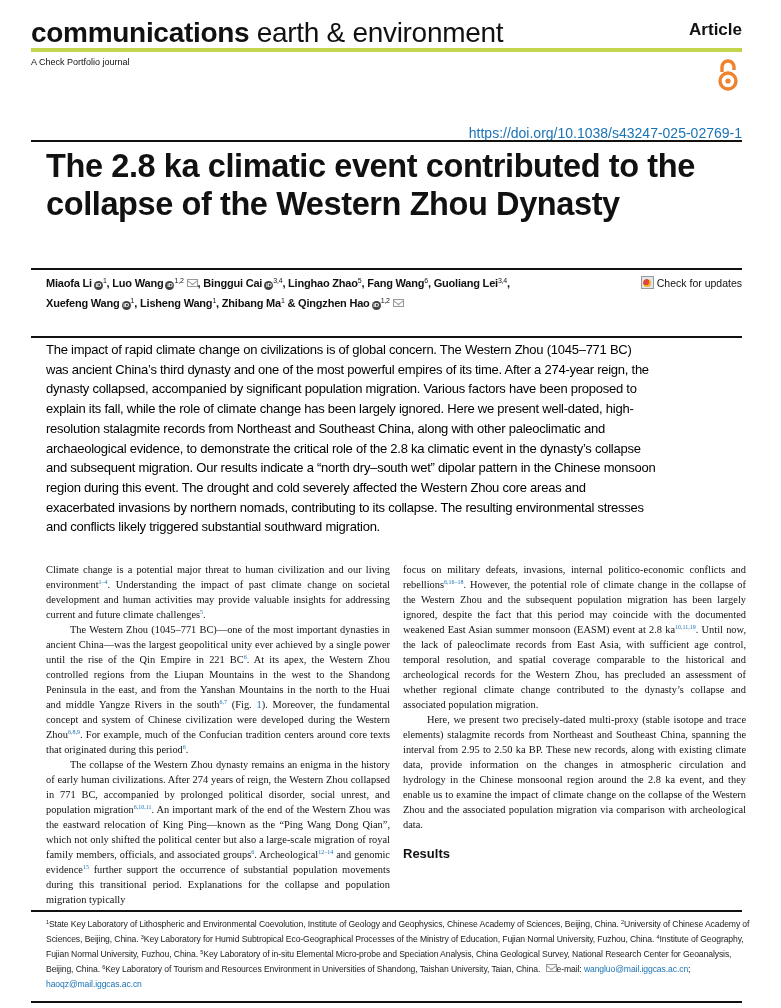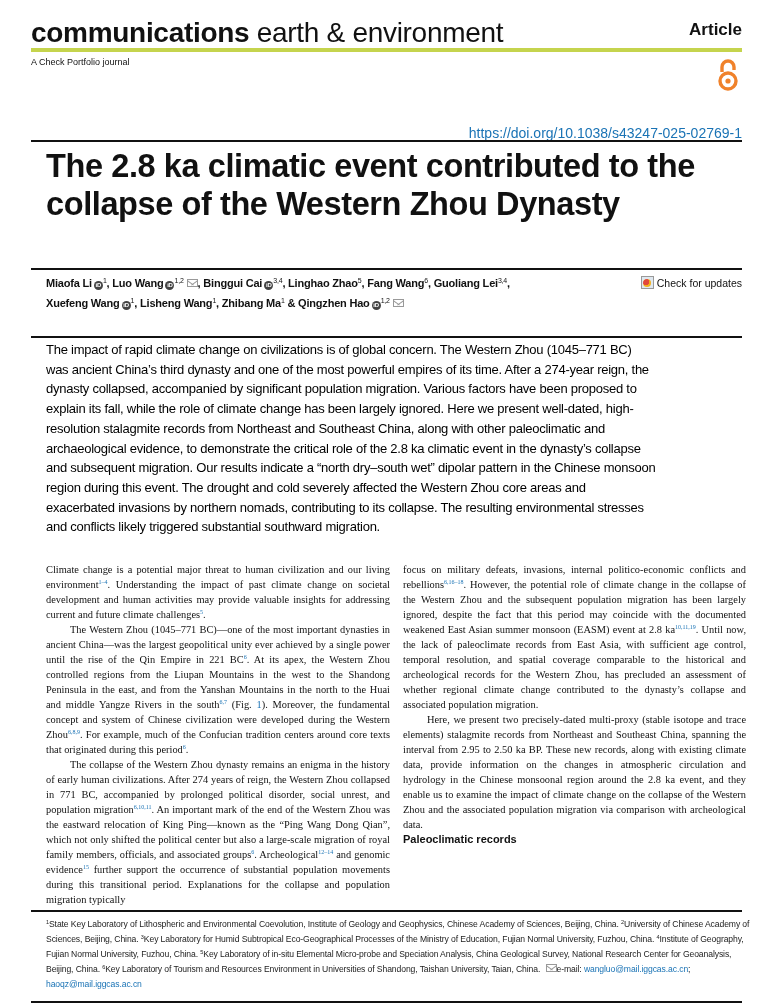--- a/index.html
+++ b/index.html
@@ -84,18 +84,18 @@
 <div class="col left serif" id="body-left">
     <p>Climate change is a potential major threat to human civilization and our living environment<sup class="ref">1–4</sup>. Understanding the impact of past climate change on societal development and human activities may provide valuable insights for addressing current and future climate challenges<sup class="ref">5</sup>.</p>
     <p class="ind">The Western Zhou (1045–771 BC)—one of the most important dynasties in ancient China—was the largest geopolitical unity ever achieved by a single power until the rise of the Qin Empire in 221 BC<sup class="ref">6</sup>. At its apex, the Western Zhou controlled regions from the Liupan Mountains in the west to the Shandong Peninsula in the east, and from the Yanshan Mountains in the north to the Huai and middle Yangze Rivers in the south<sup class="ref">6,7</sup> (Fig. <span class="ref">1</span>). Moreover, the fundamental concept and system of Chinese civilization were developed during the Western Zhou<sup class="ref">6,8,9</sup>. For example, much of the Confucian tradition centers around core texts that originated during this period<sup class="ref">6</sup>.</p>
     <p class="ind">The collapse of the Western Zhou dynasty remains an enigma in the history of early human civilizations. After 274 years of reign, the Western Zhou collapsed in 771 BC, accompanied by prolonged political disorder, social unrest, and population migration<sup class="ref">6,10,11</sup>. An important mark of the end of the Western Zhou was the eastward relocation of King Ping—known as the “Ping Wang Dong Qian”, which not only shifted the political center but also a large-scale migration of royal family members, officials, and associated groups<sup class="ref">6</sup>. Archeological<sup class="ref">12–14</sup> and genomic evidence<sup class="ref">15</sup> further support the occurrence of substantial population movements during this transitional period. Explanations for the collapse and population migration typically</p>
   </div>
 <div class="col right serif">
   <div id="body-right">
       <p>focus on military defeats, invasions, internal politico-economic conflicts and rebellions<sup class="ref">6,16–18</sup>. However, the potential role of climate change in the collapse of the Western Zhou and the subsequent population migration has been largely ignored, despite the fact that this period may coincide with the documented weakened East Asian summer monsoon (EASM) event at 2.8 ka<sup class="ref">10,11,19</sup>. Until now, the lack of paleoclimate records from East Asia, with sufficient age control, temporal resolution, and spatial coverage comparable to the historical and archeological records for the Western Zhou, has precluded an assessment of whether regional climate change contributed to the dynasty’s collapse and associated population migration.</p>
       <p class="ind">Here, we present two precisely-dated multi-proxy (stable isotope and trace elements) stalagmite records from Northeast and Southeast China, spanning the interval from 2.95 to 2.50 ka BP. These new records, along with existing climate data, provide information on the changes in atmospheric circulation and hydrology in the Chinese monsoonal region around the 2.8 ka event, and they enable us to examine the impact of climate change on the collapse of the Western Zhou and the associated population migration via comparison with archeological data.</p>
     </div>
-  <div class="h-sub">Paleoclimatic records</div>
+  <div class="h-results">Results</div>
 </div>
 
 <div class="black-rule" style="top:910px;"></div>
 <p class="affil sans" id="affil"><sup>1</sup><span>State Key Laboratory of Lithospheric and Environmental Coevolution, Institute of Geology and Geophysics, Chinese Academy of Sciences, Beijing, China. </span><sup>2</sup><span>University of Chinese Academy of Sciences, Beijing, China. </span><sup>3</sup><span>Key Laboratory for Humid Subtropical Eco-Geographical Processes of the Ministry of Education, Fujian Normal University, Fuzhou, China. </span><sup>4</sup><span>Institute of Geography, Fujian Normal University, Fuzhou, China. </span><sup>5</sup><span>Key Laboratory of in-situ Elemental Micro-probe and Speciation Analysis, China Geological Survey, National Research Center for Geoanalysis, Beijing, China. </span><sup>6</sup><span>Key Laboratory of Tourism and Resources Environment in Universities of Shandong, Taishan University, Taian, China. </span><span class="env"></span><span>e-mail: </span><a href="#">wangluo@mail.iggcas.ac.cn</a><span>; </span><a href="#">haoqz@mail.iggcas.ac.cn</a></p>
 <div class="black-rule" style="top:1001px;"></div>
 
 </body></html>

